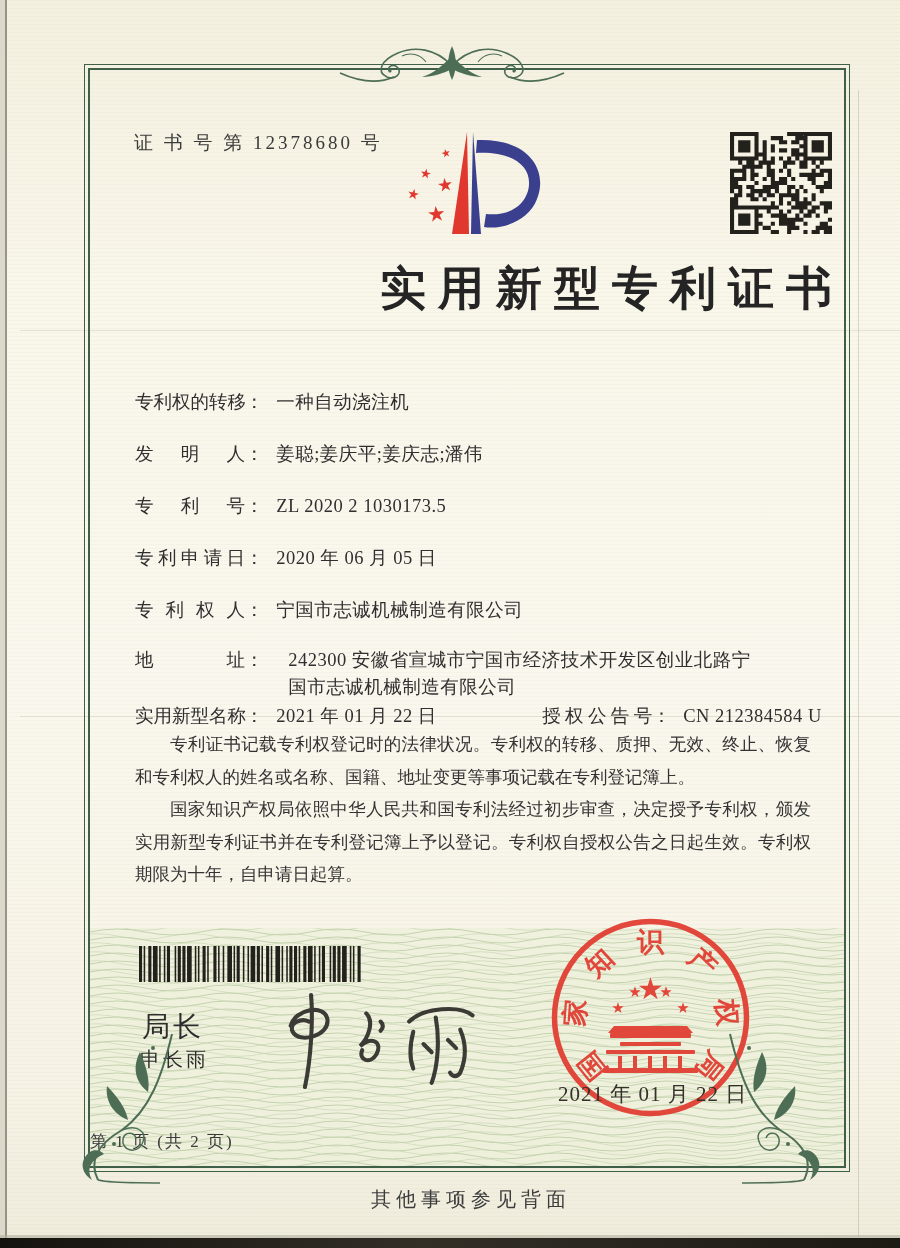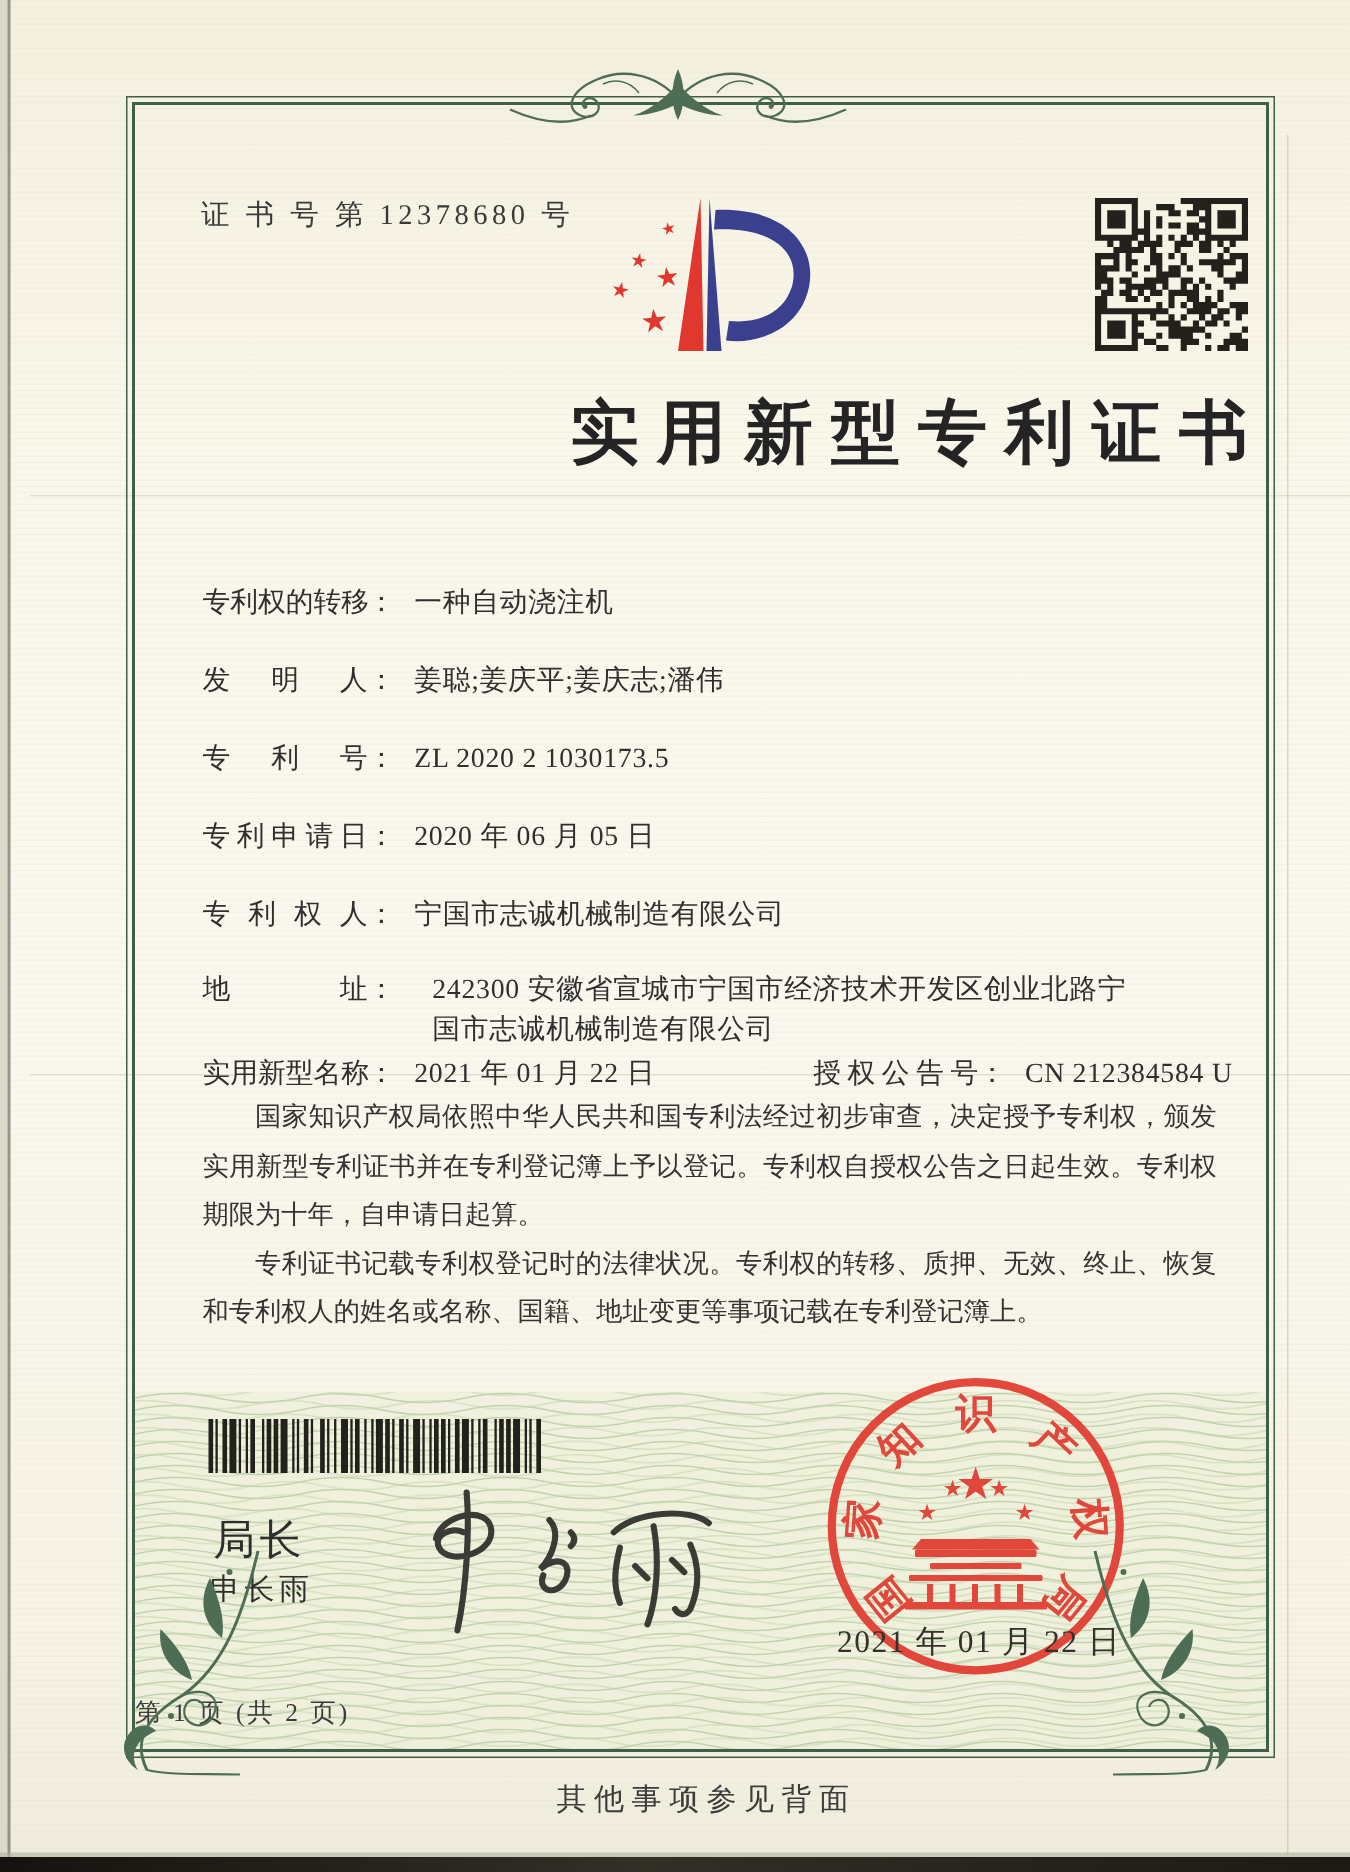--- a/index.html
+++ b/index.html
@@ -146,22 +146,22 @@
         <span>国市志诚机械制造有限公司</span></span>
       </div>
       <div class="f-row grant">
         <span class="f-label">实用新型名称</span><span class="f-colon">：</span>
         <span class="f-value grant-date-val">2021 年 01 月 22 日</span><span class="grant2-label">授权公告号</span><span class="f-colon">：</span>
         <span class="f-value">CN 212384584 U</span>
       </div>
     </div>
 
     <div class="body-text">
+      <p>专利证书记载专利权登记时的法律状况。专利权的转移、质押、无效、终止、恢复和专利权人的姓名或名称、国籍、地址变更等事项记载在专利登记簿上。</p>
       <p>国家知识产权局依照中华人民共和国专利法经过初步审查，决定授予专利权，颁发实用新型专利证书并在专利登记簿上予以登记。专利权自授权公告之日起生效。专利权期限为十年，自申请日起算。</p>
-      <p>专利证书记载专利权登记时的法律状况。专利权的转移、质押、无效、终止、恢复和专利权人的姓名或名称、国籍、地址变更等事项记载在专利登记簿上。</p>
     </div>
 
     <svg class="barcode" id="barcode" viewBox="0 0 226 38" preserveAspectRatio="none">
         <path d="M1.00 1h3.10v36h-3.10zM5.65 1h1.55v36h-1.55zM10.30 1h3.10v36h-3.10zM14.95 1h4.65v36h-4.65zM21.15 1h1.55v36h-1.55zM25.80 1h1.55v36h-1.55zM28.90 1h3.10v36h-3.10zM36.65 1h1.55v36h-1.55zM39.75 1h3.10v36h-3.10zM44.40 1h3.10v36h-3.10zM49.05 1h4.65v36h-4.65zM56.80 1h1.55v36h-1.55zM59.90 1h1.55v36h-1.55zM64.55 1h3.10v36h-3.10zM69.20 1h1.55v36h-1.55zM75.40 1h3.10v36h-3.10zM80.05 1h1.55v36h-1.55zM84.70 1h1.55v36h-1.55zM89.35 1h4.65v36h-4.65zM95.55 1h1.55v36h-1.55zM98.65 1h3.10v36h-3.10zM104.85 1h1.55v36h-1.55zM109.50 1h1.55v36h-1.55zM112.60 1h4.65v36h-4.65zM118.80 1h3.10v36h-3.10zM123.45 1h1.55v36h-1.55zM128.10 1h3.10v36h-3.10zM132.75 1h1.55v36h-1.55zM137.40 1h4.65v36h-4.65zM143.60 1h1.55v36h-1.55zM148.25 1h1.55v36h-1.55zM151.35 1h3.10v36h-3.10zM156.00 1h3.10v36h-3.10zM160.65 1h1.55v36h-1.55zM165.30 1h3.10v36h-3.10zM169.95 1h4.65v36h-4.65zM176.15 1h1.55v36h-1.55zM180.80 1h1.55v36h-1.55zM183.90 1h3.10v36h-3.10zM191.65 1h1.55v36h-1.55zM194.75 1h3.10v36h-3.10zM199.40 1h3.10v36h-3.10zM204.05 1h4.65v36h-4.65zM211.80 1h1.55v36h-1.55zM214.90 1h1.55v36h-1.55zM219.55 1h3.10v36h-3.10z" fill="#23211c"></path>
       </svg>
 
     <div class="signoff-title">局长</div>
     <div class="signoff-name">申长雨</div>
 
     <svg class="signature" viewBox="0 0 230 100">

